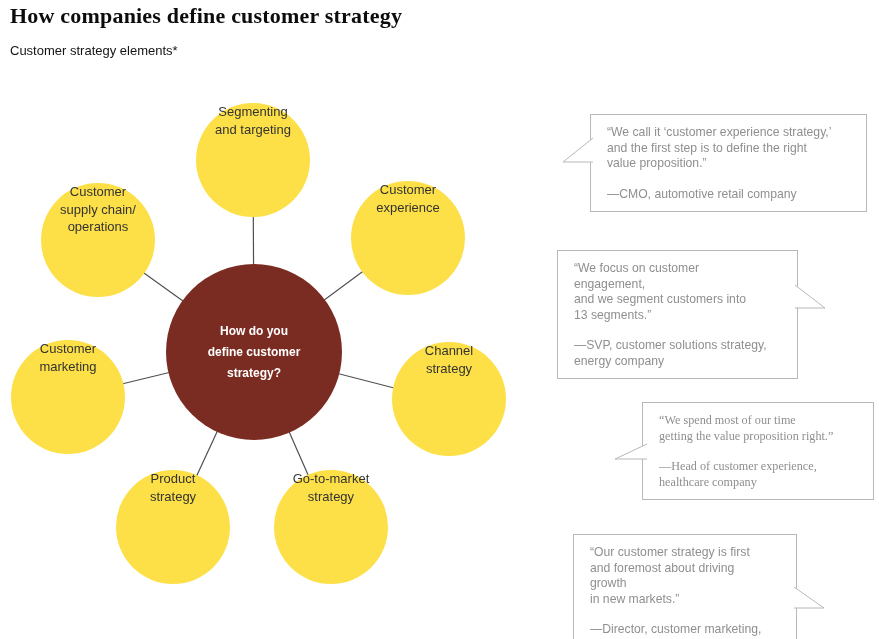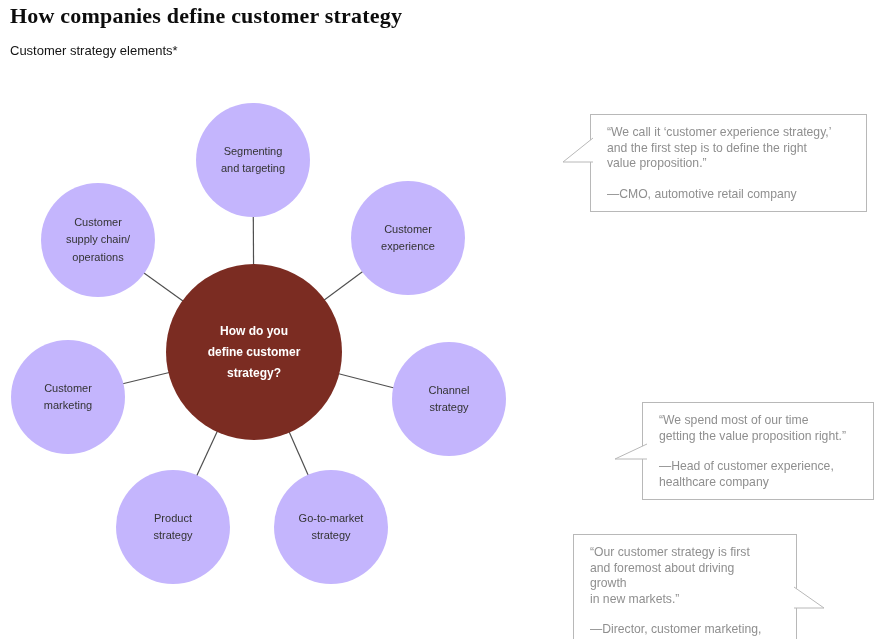--- a/index.html
+++ b/index.html
@@ -35,27 +35,26 @@
     position: absolute;
     left: 0; top: 0;
     width: 879px; height: 639px;
     z-index: 1;
   }
   .node {
     position: absolute;
     width: 114px;
     height: 114px;
     border-radius: 50%;
-    background: #c4b5fd;
+    background: #fde047;
     display: flex;
-    align-items: center;
     justify-content: center;
     text-align: center;
     color: #333333;
-    font-size: 11px;
+    font-size: 13px;
     line-height: 17.5px;
     white-space: pre-line;
     z-index: 2;
   }
   .node-segmenting   { left: 196px; top: 103px; }
   .node-experience   { left: 351px; top: 181px; }
   .node-supply       { left:  41px; top: 183px; }
   .node-channel      { left: 392px; top: 342px; }
   .node-marketing    { left:  11px; top: 340px; }
   .node-product      { left: 116px; top: 470px; }
@@ -86,21 +85,21 @@
     color: #8f8f8f;
     font-size: 12.2px;
     line-height: 15.5px;
     padding: 10px 26px 9px 16px;
     z-index: 4;
   }
   .quote .qtext { white-space: pre-line; }
   .quote .attr  { white-space: pre-line; margin-top: 15px; }
   .quote-1 { left: 590px; top: 114px; width: 277px; min-height: 91px;  }
   .quote-2 { left: 557px; top: 250px; width: 241px; min-height: 102px; }
-  .quote-3 { left: 642px; top: 402px; width: 232px; min-height: 93px;  }
+  .quote-3 { left: 642px; top: 402px; width: 232px; min-height: 93px; font-family: Liberation Serif, serif;  }
   .quote-4 { left: 573px; top: 534px; width: 224px; min-height: 98px;  }
   .tail { position: absolute; }
   .tail-left  { left: -29px; }
   .tail-right { right: -29px; }
 </style>
 </head>
 <body>
 
 <div class="canvas">
 
@@ -156,20 +155,30 @@
   <div class="quote quote-1">
     <svg class="tail tail-left" width="31" height="27" style="top:22px">
       <path d="M31 1 L1 25 L31 25" fill="#ffffff" stroke="#b8b8b8" stroke-width="1"></path>
     </svg>
     <div class="qtext">“We call it ‘customer experience strategy,’
 and the first step is to define the right
 value proposition.”</div>
     <div class="attr">—CMO, automotive retail company</div>
   </div>
 
+  <div class="quote quote-2">
+    <svg class="tail tail-right" width="31" height="26" style="top:33px">
+      <path d="M0 1 L30 24 L0 24" fill="#ffffff" stroke="#b8b8b8" stroke-width="1"></path>
+    </svg>
+    <div class="qtext">“We focus on customer engagement,
+and we segment customers into
+13 segments.”</div>
+    <div class="attr">—SVP, customer solutions strategy,
+energy company</div>
+  </div>
 
   <div class="quote quote-3">
     <svg class="tail tail-left" width="33" height="18" style="top:40px">
       <path d="M33 1 L1 16 L33 16" fill="#ffffff" stroke="#b8b8b8" stroke-width="1"></path>
     </svg>
     <div class="qtext">“We spend most of our time
 getting the value proposition right.”</div>
     <div class="attr">—Head of customer experience,
 healthcare company</div>
   </div>

